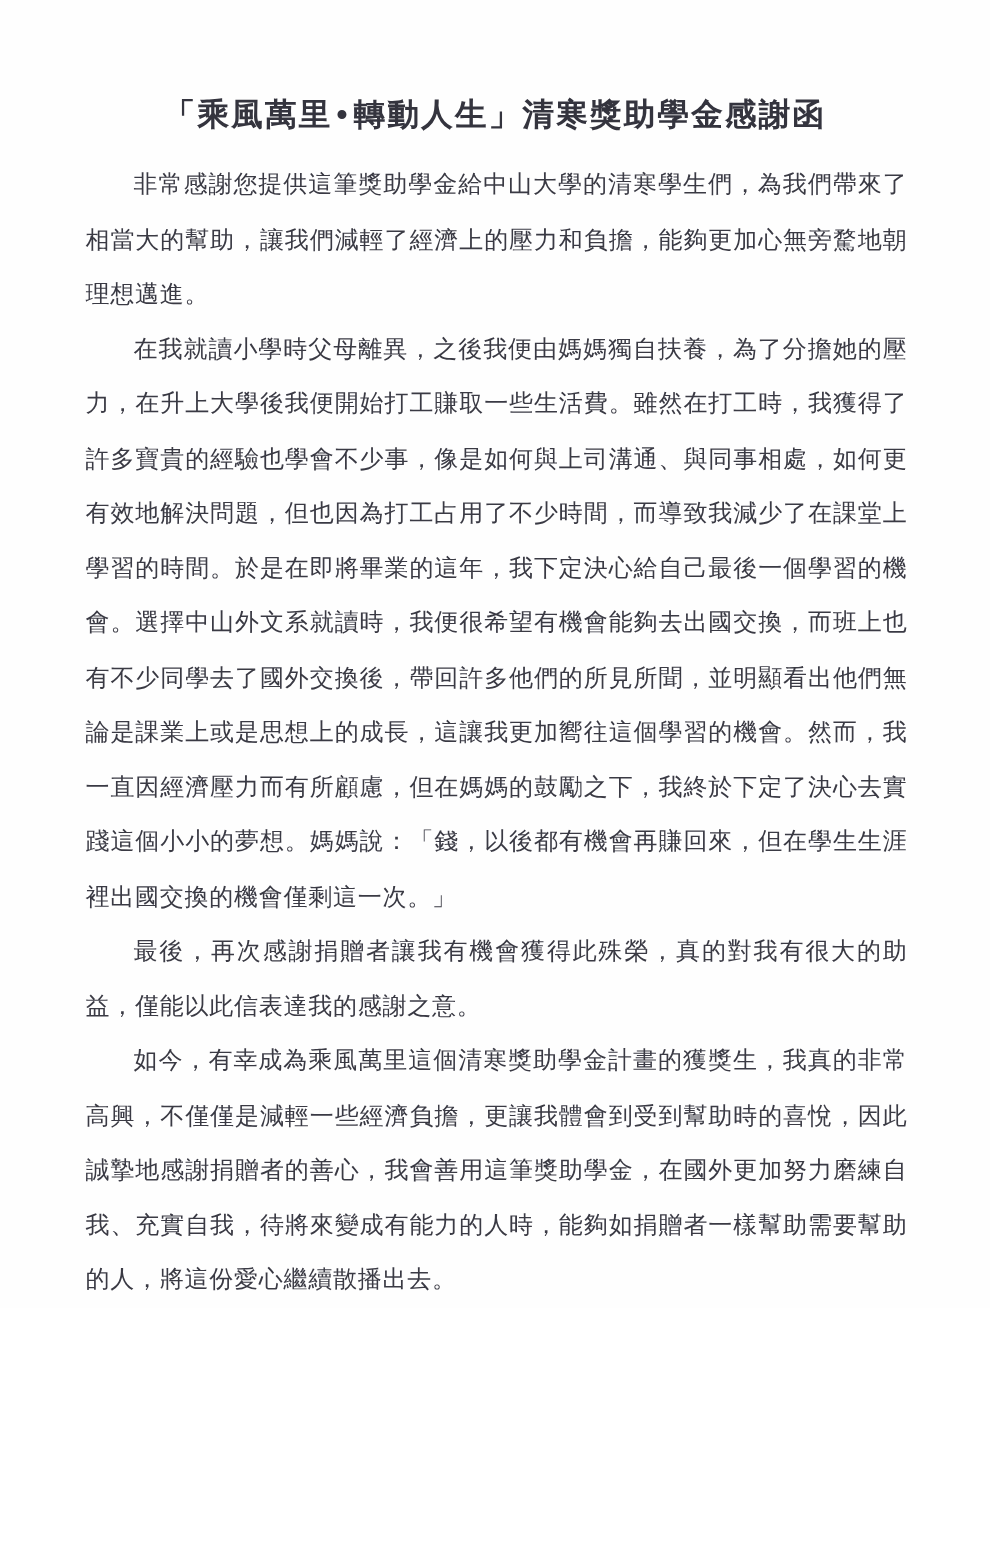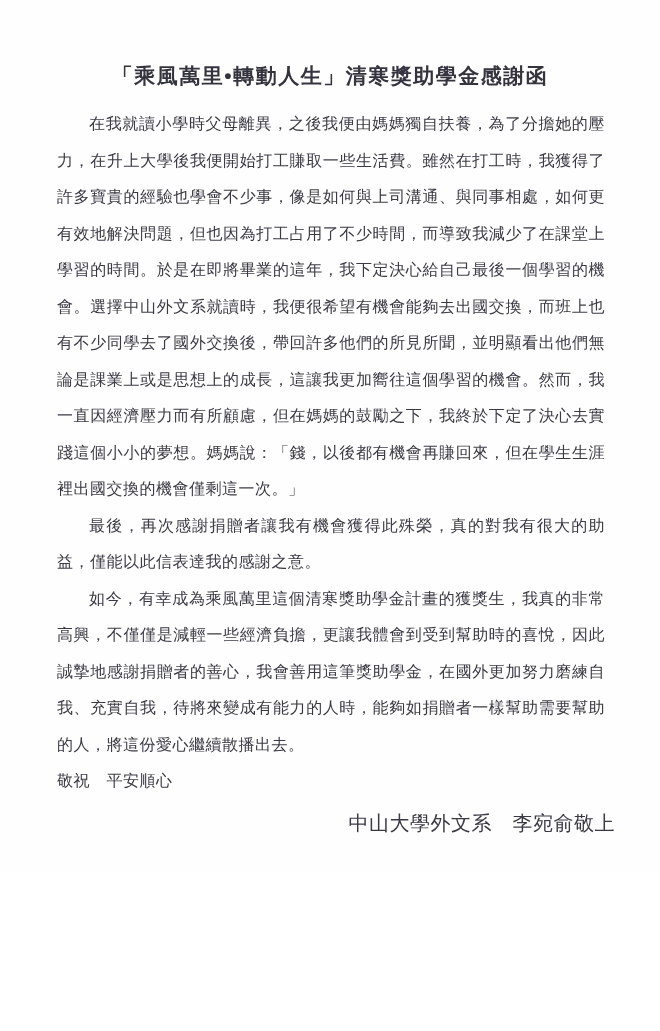--- a/index.html
+++ b/index.html
@@ -6,21 +6,21 @@
     margin: 0;
     padding: 0;
     background: #ffffff;
   }
   .page {
     position: relative;
     width: 660px;
     height: 872px;
     margin: 0;
     background: #fefefe;
-    font-family: Liberation Sans, sans-serif;
+    font-family: Liberation Mono, monospace;
     color: #3a3a44;
     overflow: hidden;
     box-sizing: border-box;
   }
   .title {
     margin: 0;
     padding-top: 62px;
     text-align: center;
     font-size: 21px;
     font-weight: 700;
@@ -67,20 +67,21 @@
 </style>
 </head>
 <body>
 
 <div class="page" style="background: rgb(254, 254, 254); color: rgb(58, 58, 68);">
 
   <h1 class="title">「乘風萬里•轉動人生」清寒獎助學金感謝函</h1>
 
   <div class="content">
 
+    <p class="para">非常感謝您提供這筆獎助學金給中山大學的清寒學生們，為我們帶來了相當大的幫助，讓我們減輕了經濟上的壓力和負擔，能夠更加心無旁騖地朝理想邁進。</p>
 
     <p class="para">在我就讀小學時父母離異，之後我便由媽媽獨自扶養，為了分擔她的壓力，在升上大學後我便開始打工賺取一些生活費。雖然在打工時，我獲得了許多寶貴的經驗也學會不少事，像是如何與上司溝通、與同事相處，如何更有效地解決問題，但也因為打工占用了不少時間，而導致我減少了在課堂上學習的時間。於是在即將畢業的這年，我下定決心給自己最後一個學習的機會。選擇中山外文系就讀時，我便很希望有機會能夠去出國交換，而班上也有不少同學去了國外交換後，帶回許多他們的所見所聞，並明顯看出他們無論是課業上或是思想上的成長，這讓我更加嚮往這個學習的機會。然而，我一直因經濟壓力而有所顧慮，但在媽媽的鼓勵之下，我終於下定了決心去實踐這個小小的夢想。媽媽說：「錢，以後都有機會再賺回來，但在學生生涯裡出國交換的機會僅剩這一次。」</p>
 
     <p class="para">最後，再次感謝捐贈者讓我有機會獲得此殊榮，真的對我有很大的助益，僅能以此信表達我的感謝之意。</p>
 
     <p class="para">如今，有幸成為乘風萬里這個清寒獎助學金計畫的獲獎生，我真的非常高興，不僅僅是減輕一些經濟負擔，更讓我體會到受到幫助時的喜悅，因此誠摯地感謝捐贈者的善心，我會善用這筆獎助學金，在國外更加努力磨練自我、充實自我，待將來變成有能力的人時，能夠如捐贈者一樣幫助需要幫助的人，將這份愛心繼續散播出去。</p>
 
     <p class="closing">敬祝　平安順心</p>
   </div>
 

